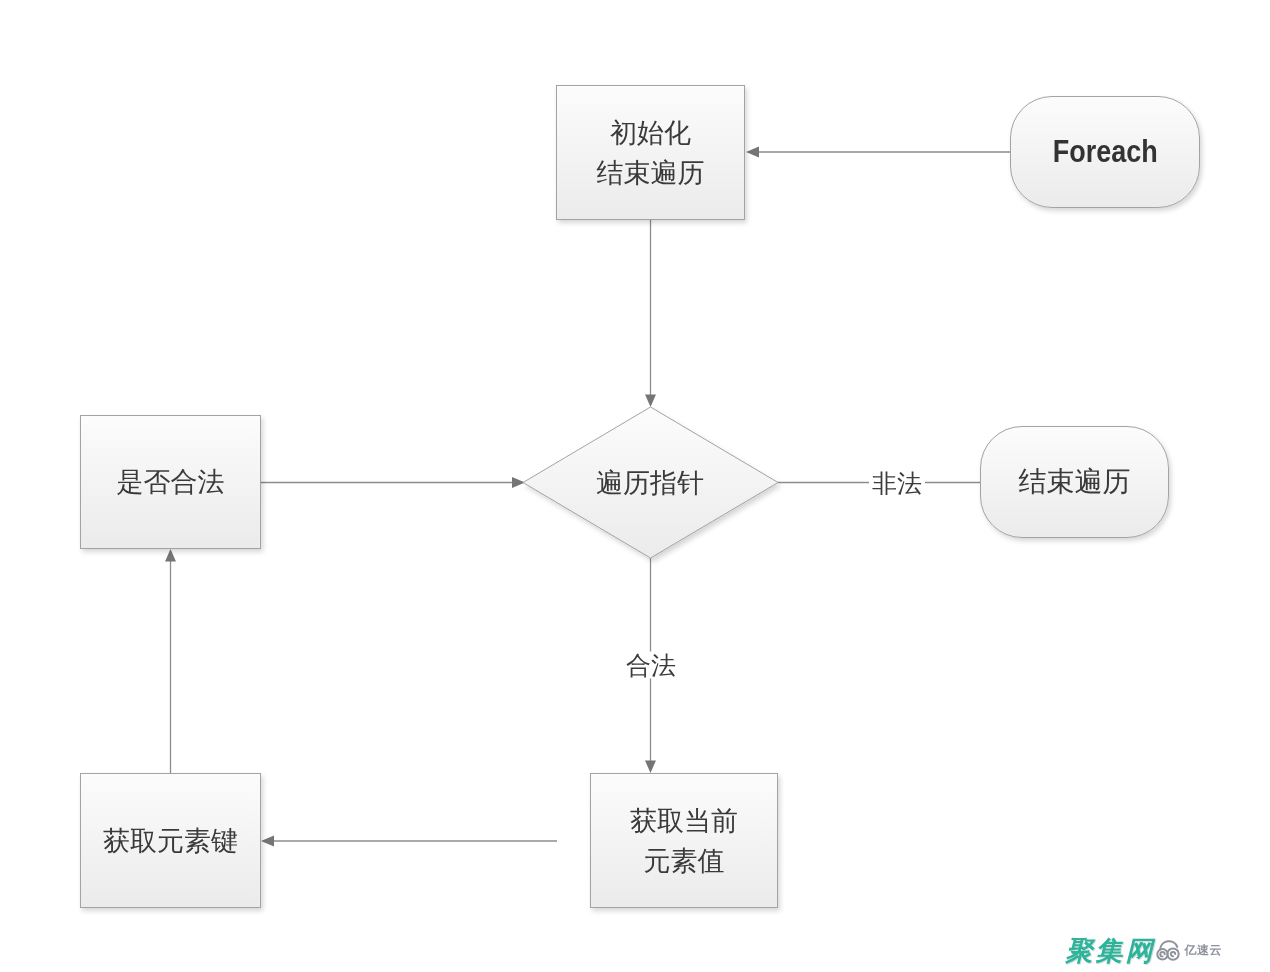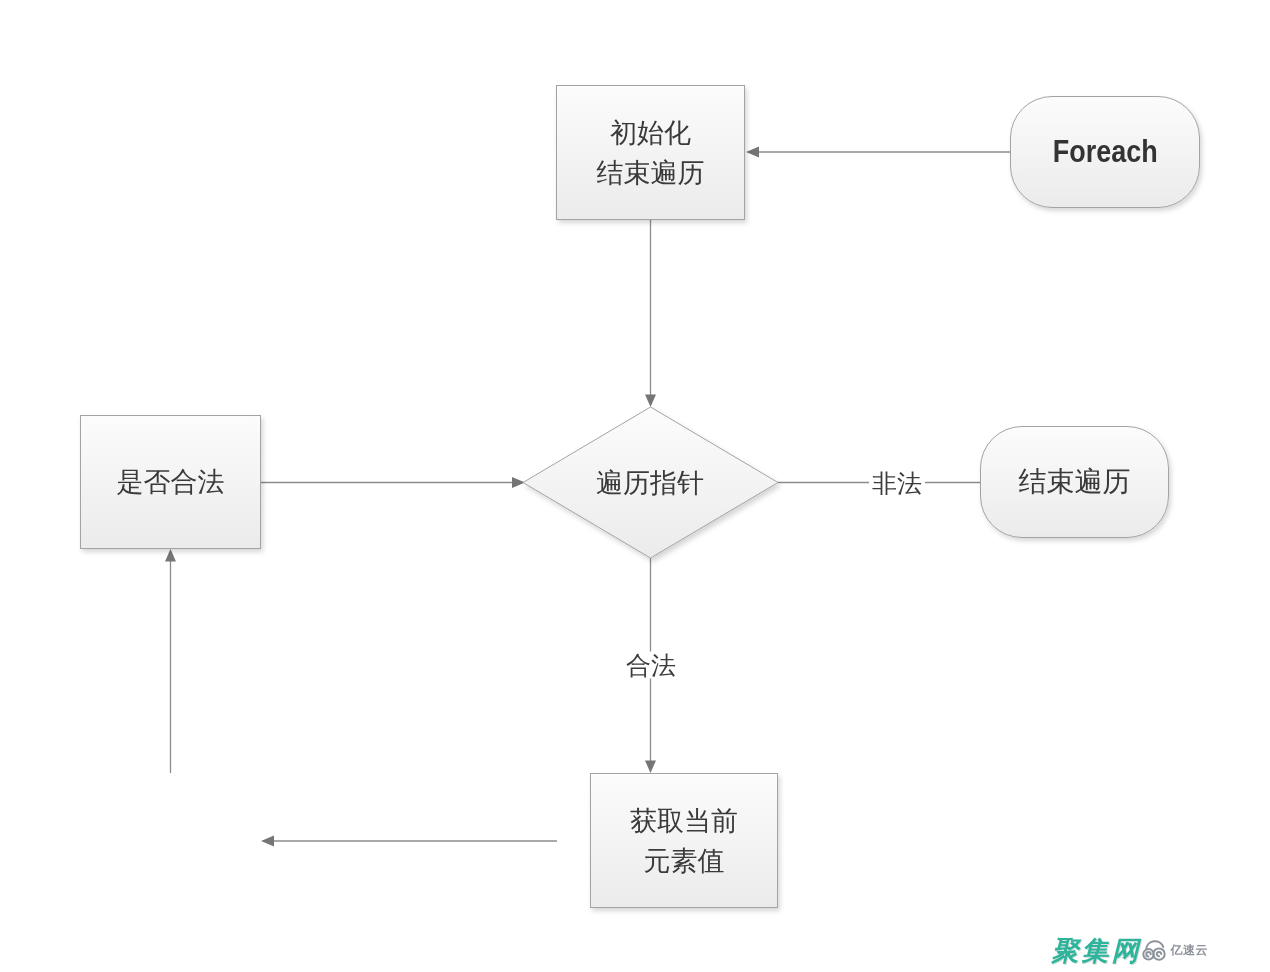--- a/index.html
+++ b/index.html
@@ -57,21 +57,21 @@
     background:var(--page-bg);
     color:var(--label-text);
     font-size:25px;line-height:27px;
     padding:0 3px;
     white-space:nowrap;
   }
   #label-illegal{left:897px;top:483px;}
   #label-legal{left:651px;top:665px;}
 
   .watermark{
-    position:absolute;right:14px;bottom:7px;
+    position:absolute;right:0;bottom:7px;
     display:flex;align-items:center;
   }
   .watermark .site{
     font-size:27px;font-weight:900;font-style:italic;
     color:var(--brand-teal);
     letter-spacing:3px;
     text-shadow:1px 1px 0 rgba(90,120,115,0.25);
     position:relative;top:4px;
   }
   .watermark .cloud{margin:0 4px 0 0;display:block;position:relative;top:3px;}
@@ -152,20 +152,23 @@
 
   <div class="node" id="node-move">
     <span>是否合法</span>
   </div>
 
   <div class="node" id="node-getvalue">
     <span>获取当前</span>
     <span>元素值</span>
   </div>
 
+  <div class="node" id="node-getkey">
+    <span>获取元素键</span>
+  </div>
 
   <div class="edge-label" id="label-illegal">非法</div>
   <div class="edge-label" id="label-legal">合法</div>
 
   <div class="watermark">
     <span class="site">聚集网</span>
     <svg class="cloud" width="25" height="21" viewBox="0 0 25 21">
       <g fill="none" stroke="var(--brand-gray)" stroke-width="2" stroke-linecap="round">
         <path d="M4.2,9.4 A 8.8,8.8 0 0 1 21.2,6.9"></path>
         <circle cx="6.5" cy="14.3" r="5.2"></circle>

